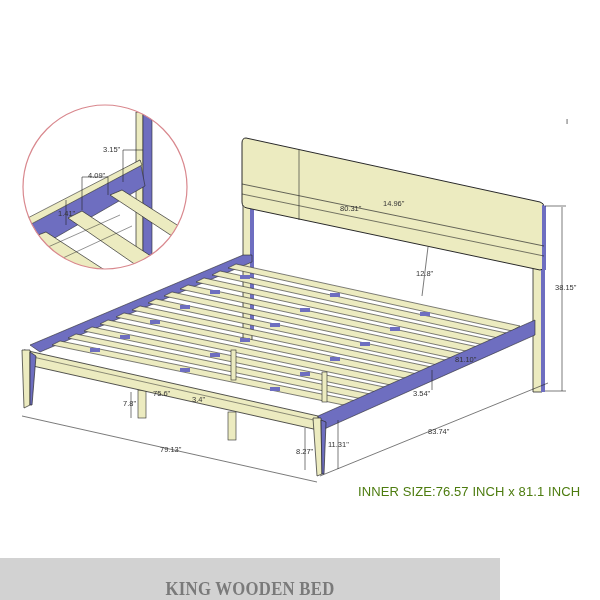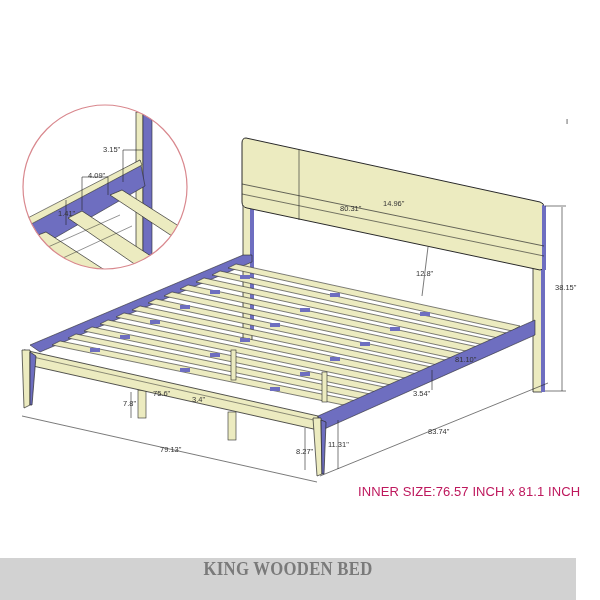--- a/index.html
+++ b/index.html
@@ -1,20 +1,20 @@
 <!DOCTYPE html>
 <html><head>
 <meta charset="utf-8">
 <style>
   html,body{margin:0;padding:0;background:#ffffff;}
   body{width:600px;height:600px;position:relative;overflow:hidden;font-family:"Liberation Sans",sans-serif;}
   #diagram{position:absolute;left:0;top:0;width:600px;height:560px;}
   .dim{font-family:"Liberation Sans",sans-serif;font-size:7.5px;fill:#333;}
-  .inner-size{position:absolute;left:358px;top:484px;font-size:13px;color:#be185d;letter-spacing:0.1px;font-family:"Liberation Sans",sans-serif;}
-  .footer{position:absolute;left:0;top:558px;width:576px;height:42px;background:#d2d2d2;display:flex;align-items:flex-start;justify-content:center;}
+  .inner-size{position:absolute;left:358px;top:484px;font-size:13px;color:#4d7c0f;letter-spacing:0.1px;font-family:"Liberation Sans",sans-serif;}
+  .footer{position:absolute;left:0;top:558px;width:500px;height:42px;background:#d2d2d2;display:flex;align-items:flex-end;justify-content:center;}
   .footer-title{font-family:"Liberation Serif",serif;font-weight:bold;font-size:19px;color:#7a7a7a;letter-spacing:0.3px;transform:scaleX(0.88);}
 </style>
 </head>
 <body>
 
 <svg id="diagram" viewBox="0 0 600 560" xmlns="http://www.w3.org/2000/svg">
   <defs>
     <clipPath id="circleClip">
         <circle cx="105" cy="187" r="82"></circle>
       </clipPath>

